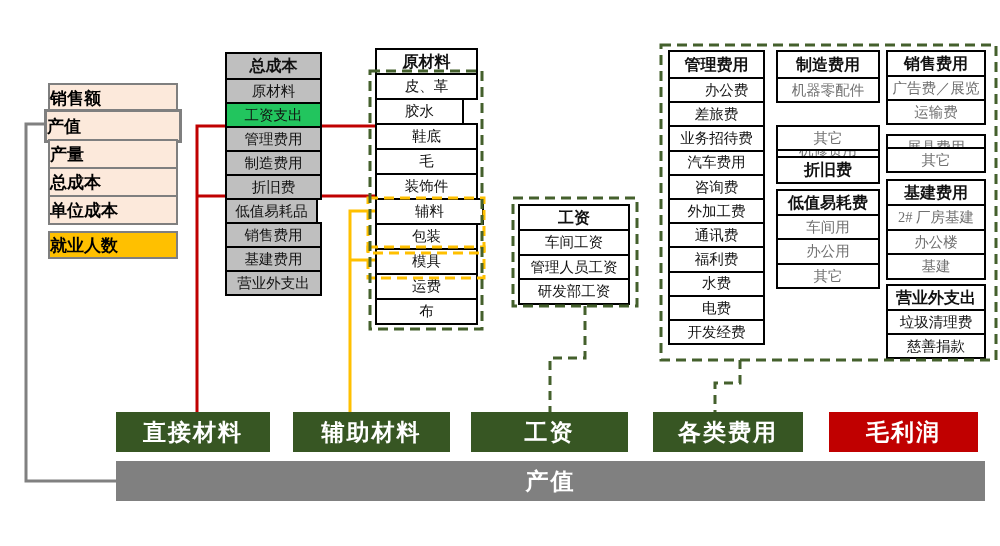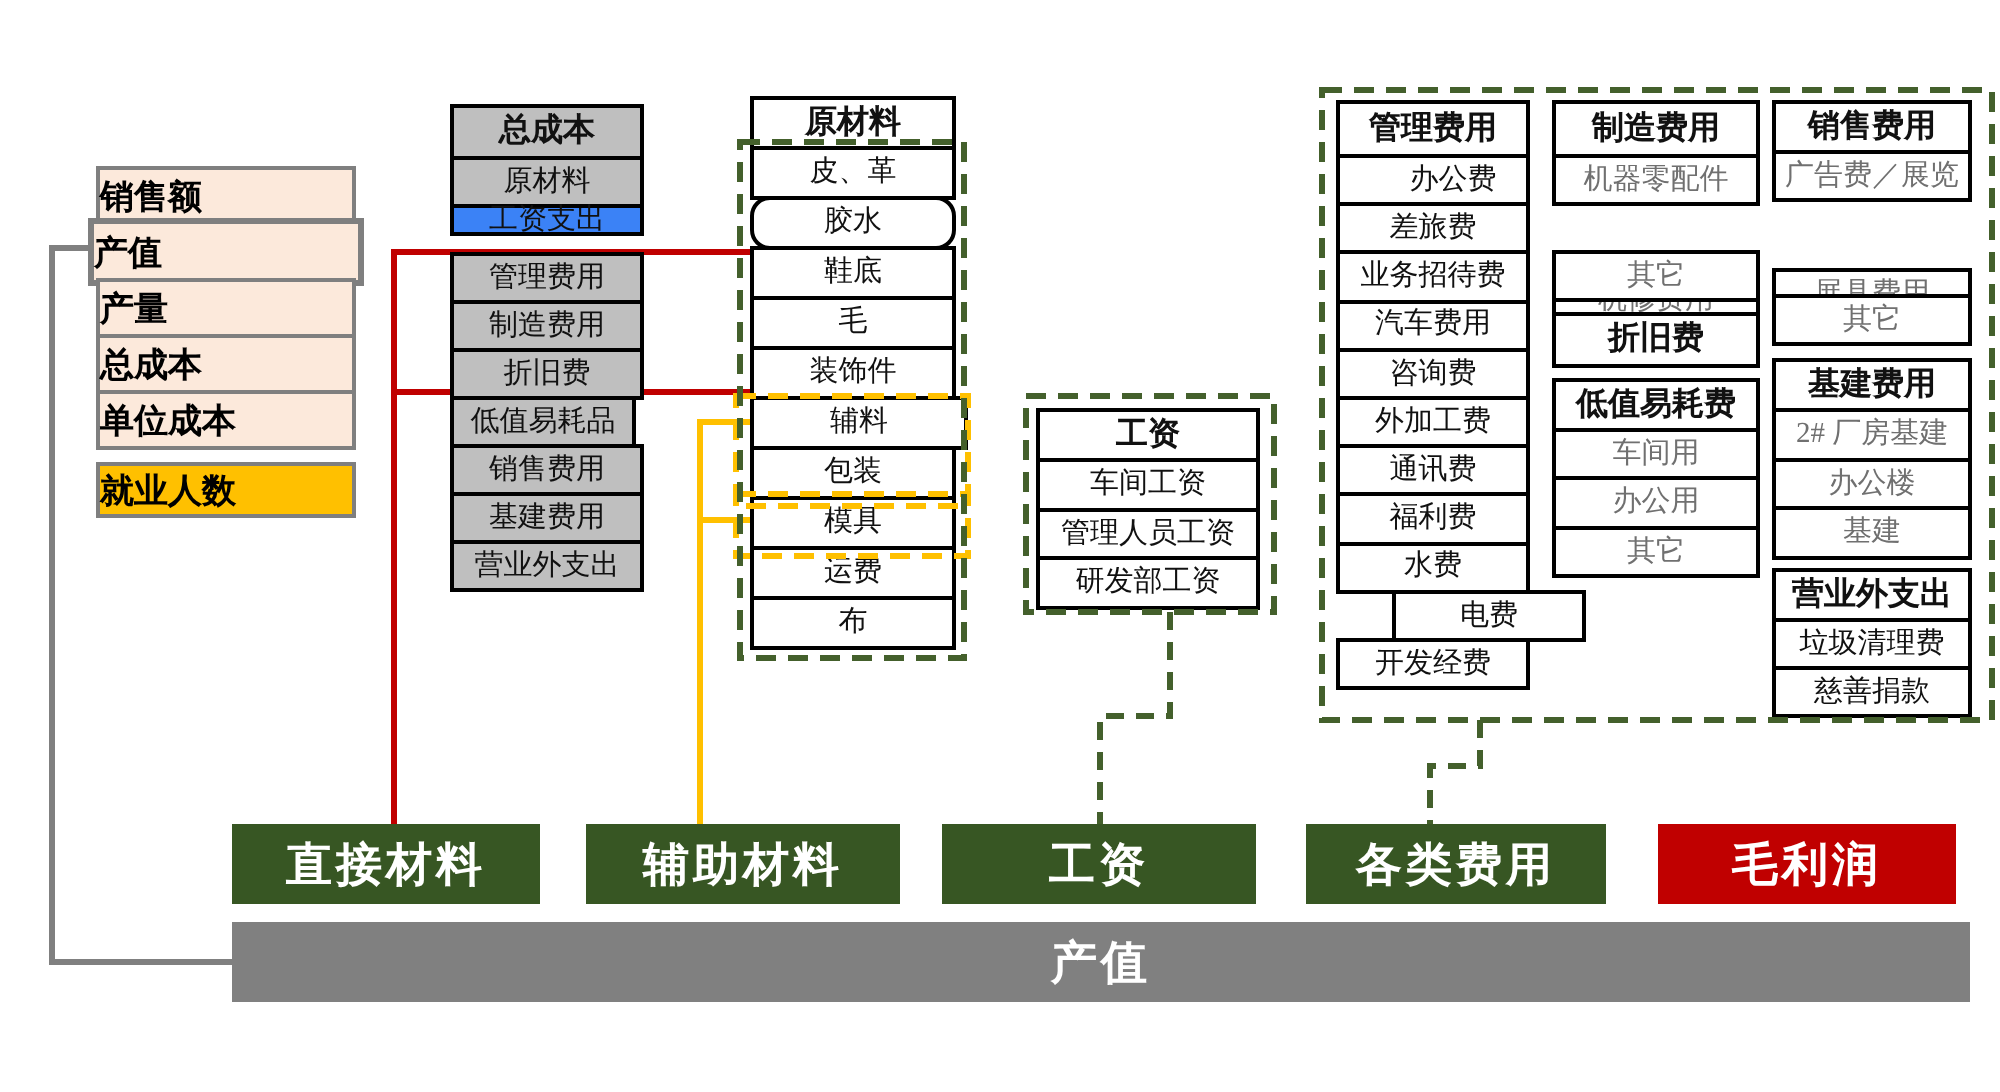--- a/index.html
+++ b/index.html
@@ -43,31 +43,31 @@
   </svg>
 
 <div class="cell left-item" style="left: 48px; top: 83px; width: 130px; height: 30px; background: rgb(252, 233, 219);">销售额</div>
     <div class="cell left-item selected" style="left: 44px; top: 109px; width: 138px; height: 34px; background: rgb(252, 233, 219);">产值</div>
     <div class="cell left-item" style="left: 48px; top: 139px; width: 130px; height: 30px; background: rgb(252, 233, 219);">产量</div>
     <div class="cell left-item" style="left: 48px; top: 167px; width: 130px; height: 30px; background: rgb(252, 233, 219);">总成本</div>
     <div class="cell left-item" style="left: 48px; top: 195px; width: 130px; height: 30px; background: rgb(252, 233, 219);">单位成本</div>
     <div class="cell left-item" style="left: 48px; top: 231px; width: 130px; height: 28px; background: rgb(255, 192, 0);">就业人数</div>
     <div class="cell hdr" style="left: 225px; top: 52px; width: 97px; height: 28px; background: rgb(191, 191, 191);">总成本</div>
     <div class="cell" style="left: 225px; top: 78px; width: 97px; height: 26px; background: rgb(191, 191, 191);">原材料</div>
-    <div class="cell" style="left: 225px; top: 102px; width: 97px; height: 16px; background: #3b82f6;">工资支出</div>
+    <div class="cell" style="left: 225px; top: 102px; width: 97px; height: 26px; background: #22c55e;">工资支出</div>
     <div class="cell" style="left: 225px; top: 126px; width: 97px; height: 26px; background: rgb(191, 191, 191);">管理费用</div>
     <div class="cell" style="left: 225px; top: 150px; width: 97px; height: 26px; background: rgb(191, 191, 191);">制造费用</div>
     <div class="cell" style="left: 225px; top: 174px; width: 97px; height: 26px; background: rgb(191, 191, 191);">折旧费</div>
     <div class="cell" style="left: 225px; top: 198px; width: 93px; height: 26px; background: rgb(191, 191, 191);">低值易耗品</div>
     <div class="cell" style="left: 225px; top: 222px; width: 97px; height: 26px; background: rgb(191, 191, 191);">销售费用</div>
     <div class="cell" style="left: 225px; top: 246px; width: 97px; height: 26px; background: rgb(191, 191, 191);">基建费用</div>
     <div class="cell" style="left: 225px; top: 270px; width: 97px; height: 26px; background: rgb(191, 191, 191);">营业外支出</div>
     <div class="cell hdr" style="left: 375px; top: 48px; width: 103px; height: 27px; background: rgb(255, 255, 255);">原材料</div>
     <div class="cell" style="left: 375px; top: 73px; width: 103px; height: 27px; background: rgb(255, 255, 255);">皮、革</div>
-    <div class="cell" style="left: 375px; top: 98px; width: 103px; height: 27px; background: rgb(255, 255, 255); border-radius: 10px;">胶水</div>
+    <div class="cell" style="left: 375px; top: 98px; width: 89px; height: 27px; background: rgb(255, 255, 255);">胶水</div>
     <div class="cell" style="left: 375px; top: 123px; width: 103px; height: 27px; background: rgb(255, 255, 255);">鞋底</div>
     <div class="cell" style="left: 375px; top: 148px; width: 103px; height: 27px; background: rgb(255, 255, 255);">毛</div>
     <div class="cell" style="left: 375px; top: 173px; width: 103px; height: 27px; background: rgb(255, 255, 255);">装饰件</div>
     <div class="cell" style="left: 375px; top: 198px; width: 109px; height: 27px; background: rgb(255, 255, 255);">辅料</div>
     <div class="cell" style="left: 375px; top: 223px; width: 103px; height: 27px; background: rgb(255, 255, 255);">包装</div>
     <div class="cell" style="left: 375px; top: 248px; width: 103px; height: 27px; background: rgb(255, 255, 255);">模具</div>
     <div class="cell" style="left: 375px; top: 273px; width: 103px; height: 27px; background: rgb(255, 255, 255);">运费</div>
     <div class="cell" style="left: 375px; top: 298px; width: 103px; height: 27px; background: rgb(255, 255, 255);">布</div>
     <div class="cell hdr" style="left: 518px; top: 204px; width: 112px; height: 27px; background: rgb(255, 255, 255);">工资</div>
     <div class="cell" style="left: 518px; top: 229px; width: 112px; height: 26.7px; background: rgb(255, 255, 255);">车间工资</div>
@@ -76,32 +76,33 @@
     <div class="cell hdr" style="left: 668px; top: 50px; width: 97px; height: 29px; background: rgb(255, 255, 255);">管理费用</div>
     <div class="cell" style="left: 668px; top: 77px; width: 97px; height: 26.2px; background: rgb(255, 255, 255); padding-left: 20px;">办公费</div>
     <div class="cell" style="left: 668px; top: 101.2px; width: 97px; height: 26.2px; background: rgb(255, 255, 255);">差旅费</div>
     <div class="cell" style="left: 668px; top: 125.4px; width: 97px; height: 26.2px; background: rgb(255, 255, 255);">业务招待费</div>
     <div class="cell" style="left: 668px; top: 149.6px; width: 97px; height: 26.2px; background: rgb(255, 255, 255); text-align: right;">汽车费用</div>
     <div class="cell" style="left: 668px; top: 173.8px; width: 97px; height: 26.2px; background: rgb(255, 255, 255);">咨询费</div>
     <div class="cell" style="left: 668px; top: 198px; width: 97px; height: 26.2px; background: rgb(255, 255, 255);">外加工费</div>
     <div class="cell" style="left: 668px; top: 222.2px; width: 97px; height: 26.2px; background: rgb(255, 255, 255);">通讯费</div>
     <div class="cell" style="left: 668px; top: 246.4px; width: 97px; height: 26.2px; background: rgb(255, 255, 255);">福利费</div>
     <div class="cell" style="left: 668px; top: 270.6px; width: 97px; height: 26.2px; background: rgb(255, 255, 255);">水费</div>
-    <div class="cell" style="left: 668px; top: 294.8px; width: 97px; height: 26.2px; background: rgb(255, 255, 255); margin-left: 28px;">电费</div>
+    <div class="cell" style="left: 668px; top: 294.8px; width: 97px; height: 26.2px; background: rgb(255, 255, 255);">电费</div>
     <div class="cell" style="left: 668px; top: 319px; width: 97px; height: 26.2px; background: rgb(255, 255, 255);">开发经费</div>
     <div class="cell hdr" style="left: 776px; top: 50px; width: 104px; height: 29px; background: rgb(255, 255, 255);">制造费用</div>
     <div class="cell muted" style="left: 776px; top: 77px; width: 104px; height: 26px; background: rgb(255, 255, 255);">机器零配件</div>
     <div class="cell muted" style="left: 776px; top: 101px; width: 104px; height: 26px; background: rgb(255, 255, 255); margin-top: 36px;">机修费用</div>
     <div class="cell muted" style="left: 776px; top: 125px; width: 104px; height: 26px; background: rgb(255, 255, 255);">其它</div>
     <div class="cell hdr" style="left: 776px; top: 189px; width: 104px; height: 27px; background: rgb(255, 255, 255);">低值易耗费</div>
     <div class="cell muted" style="left: 776px; top: 214px; width: 104px; height: 26.4px; background: rgb(255, 255, 255);">车间用</div>
     <div class="cell muted" style="left: 776px; top: 238.4px; width: 104px; height: 26.4px; background: rgb(255, 255, 255);">办公用</div>
     <div class="cell muted" style="left: 776px; top: 262.8px; width: 104px; height: 26.4px; background: rgb(255, 255, 255);">其它</div>
     <div class="cell hdr" style="left: 886px; top: 50px; width: 100px; height: 27px; background: rgb(255, 255, 255);">销售费用</div>
     <div class="cell muted" style="left: 886px; top: 75px; width: 100px; height: 26px; background: rgb(255, 255, 255);">广告费／展览</div>
+    <div class="cell muted" style="left: 886px; top: 99px; width: 100px; height: 26px; background: rgb(255, 255, 255);">运输费</div>
     <div class="cell muted" style="left: 886px; top: 134px; width: 100px; height: 26px; background: rgb(255, 255, 255);">展具费用</div>
     <div class="cell muted" style="left: 886px; top: 147px; width: 100px; height: 26px; background: rgb(255, 255, 255);">其它</div>
     <div class="cell hdr" style="left: 886px; top: 179px; width: 100px; height: 27px; background: rgb(255, 255, 255);">基建费用</div>
     <div class="cell muted" style="left: 886px; top: 204px; width: 100px; height: 26.5px; background: rgb(255, 255, 255);">2# 厂房基建</div>
     <div class="cell muted" style="left: 886px; top: 228.5px; width: 100px; height: 26.5px; background: rgb(255, 255, 255);">办公楼</div>
     <div class="cell muted" style="left: 886px; top: 253px; width: 100px; height: 26.5px; background: rgb(255, 255, 255);">基建</div>
     <div class="cell hdr" style="left: 886px; top: 284px; width: 100px; height: 27px; background: rgb(255, 255, 255);">营业外支出</div>
     <div class="cell" style="left: 886px; top: 309px; width: 100px; height: 26px; background: rgb(255, 255, 255);">垃圾清理费</div>
     <div class="cell" style="left: 886px; top: 333px; width: 100px; height: 26px; background: rgb(255, 255, 255);">慈善捐款</div>
     <div class="cell hdr" style="left: 776px; top: 156px; width: 104px; height: 28px; background: rgb(255, 255, 255);">折旧费</div>

